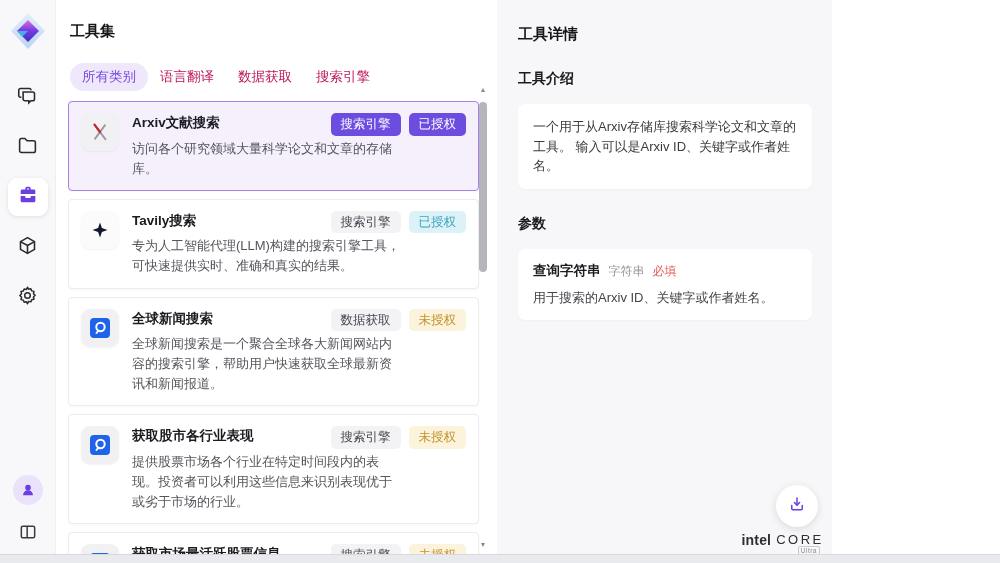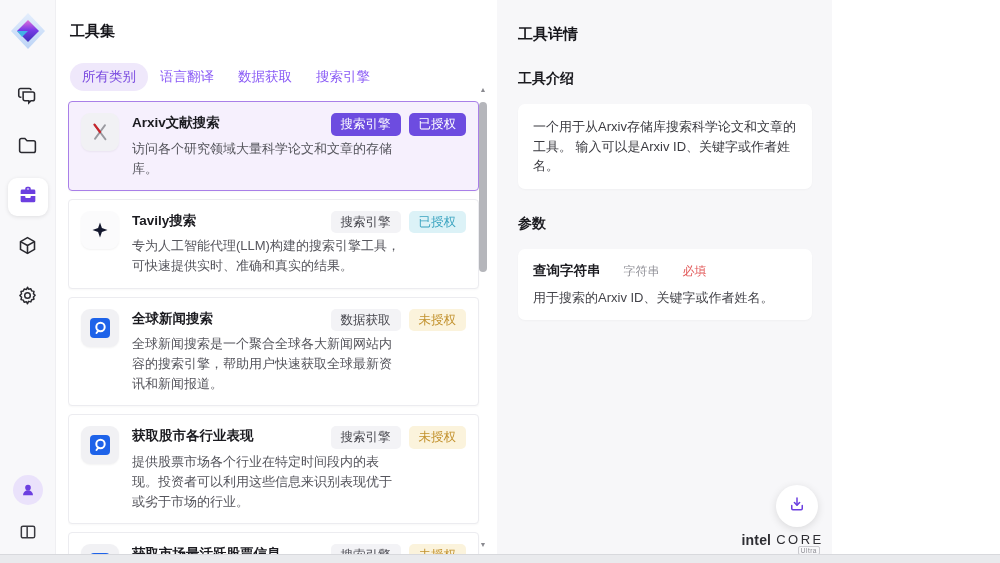--- a/index.html
+++ b/index.html
@@ -18,21 +18,21 @@
   .rail-bottom { position:absolute; bottom:14px; left:0; width:56px;
     display:flex; flex-direction:column; align-items:center; gap:14px; }
   .avatar { width:30px; height:30px; border-radius:50%; background:#EAE2FB;
     display:flex; align-items:center; justify-content:center; }
 
   
   .list-panel { width:441px; height:100%; background:#fff; position:relative;
     padding:14px 0 0 12px; flex-shrink:0; }
   .panel-title { font-size:15px; font-weight:bold; color:#17171C; margin:8px 0 0 2px; }
   .tabs { display:flex; align-items:center; margin:22px 0 0 2px; }
-  .tab { font-size:13.5px; color:#8b5cf6; cursor:pointer; padding:5px 12px; border-radius:14px; }
+  .tab { font-size:13.5px; color:#be185d; cursor:pointer; padding:5px 12px; border-radius:14px; }
   .tab.active { background:#EFE8FB; color:#7B4BE0; }
   .cards { margin-top:10px; height:465px; overflow:hidden; width:412px; }
   .card { width:411px; background:#fff; border:1px solid #ECECF0; border-radius:4px;
     padding:11px 12px; margin-bottom:8px; display:flex; gap:13px; cursor:pointer;
     box-shadow:0 1px 2px rgba(20,20,40,.03); }
   .card.selected { background:#F6F0FD; border:1.5px solid #A97FE8; }
   .tool-ic { width:38px; height:38px; border-radius:9px; background:#F1F1F4; flex-shrink:0;
     display:flex; align-items:center; justify-content:center; box-shadow:0 1px 2px rgba(0,0,0,.05); }
   .tool-ic.on-white { background:#FBFBFC; }
   .tool-body { flex:1; min-width:0; }
@@ -53,21 +53,21 @@
     background:#B5B6BB; border-radius:4px; cursor:grab; }
 
   
   .detail { flex:1; height:100%; background:#F7F7F9; padding:18px 20px 0 21px; position:relative; }
   .detail-title { font-size:15px; font-weight:bold; color:#17171C; margin-top:7px; }
   .section-h { font-size:14px; font-weight:bold; color:#1B1B20; margin-top:26px;font-family:Liberation Serif, serif; }
   .intro-card { margin-top:16px; background:#fff; border-radius:7px; padding:13px 15px;
     font-size:13px; color:#3A3A40; line-height:1.5; box-shadow:0 1px 2px rgba(0,0,0,.03); }
   .param-card { margin-top:16px; background:#fff; border-radius:7px; padding:13px 15px;
     box-shadow:0 1px 2px rgba(0,0,0,.03); }
-  .param-head { display:flex; align-items:baseline; gap:23px; }
+  .param-head { display:flex; align-items:baseline; gap:8px; }
   .param-name { font-size:13.5px; font-weight:bold; color:#1B1B20; }
   .param-type { font-size:12px; color:#8F8F96; }
   .param-req  { font-size:12px; color:#E25A5A; }
   .param-desc { font-size:13px; color:#44444A; margin-top:9px; }
 
   
   .fab { position:absolute; right:14px; bottom:36px; width:42px; height:42px; border-radius:50%;
     background:#fff; box-shadow:0 2px 8px rgba(0,0,0,.12); display:flex; align-items:center;
     justify-content:center; cursor:pointer; }
   .intel { position:absolute; right:12px; bottom:8px; display:flex; align-items:flex-start; gap:2px;

